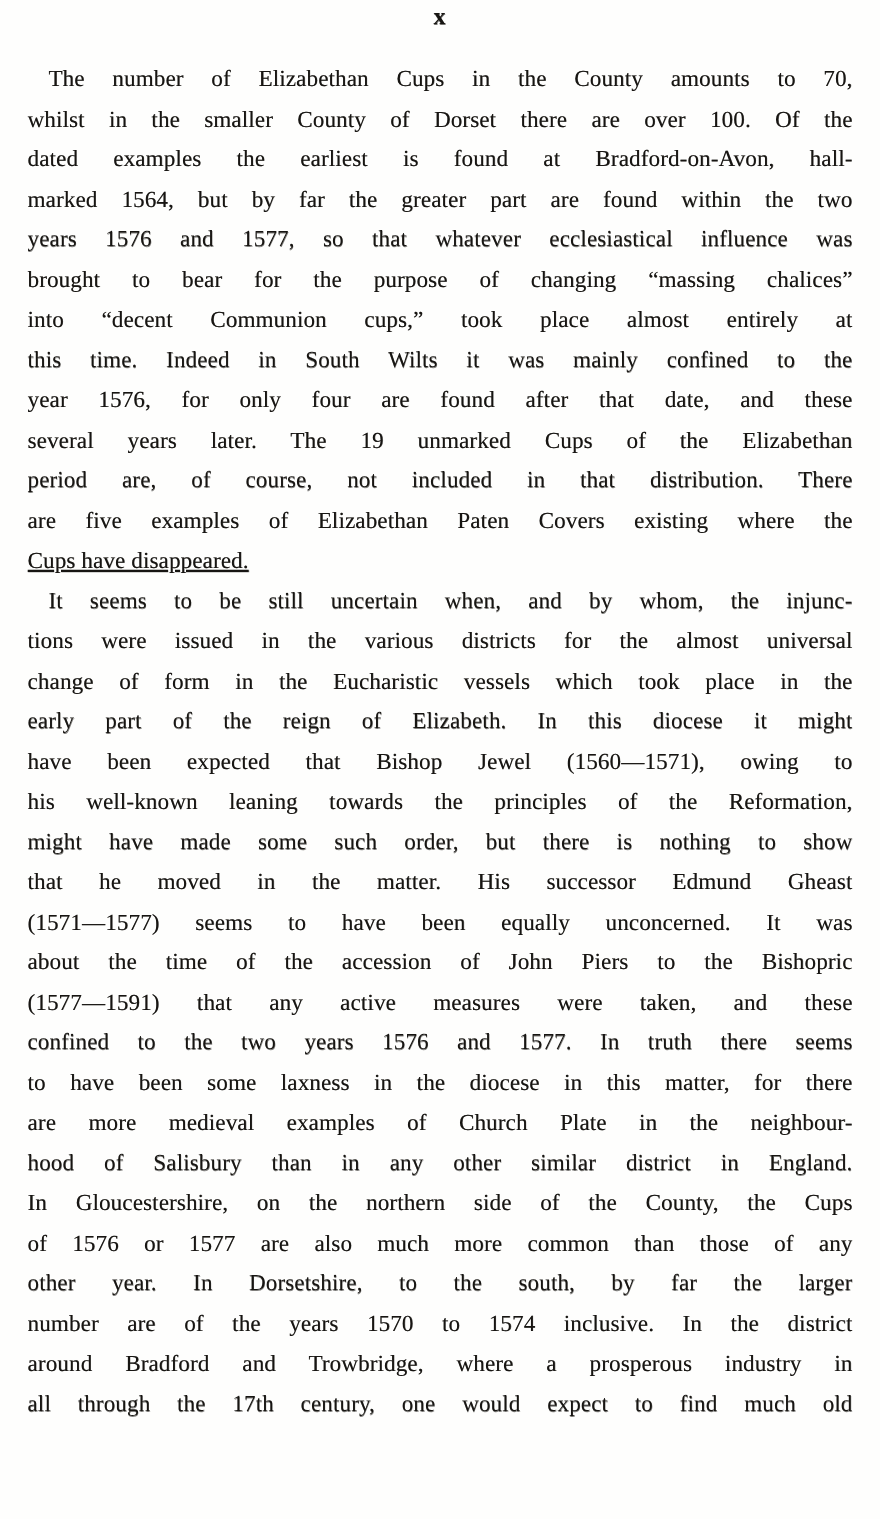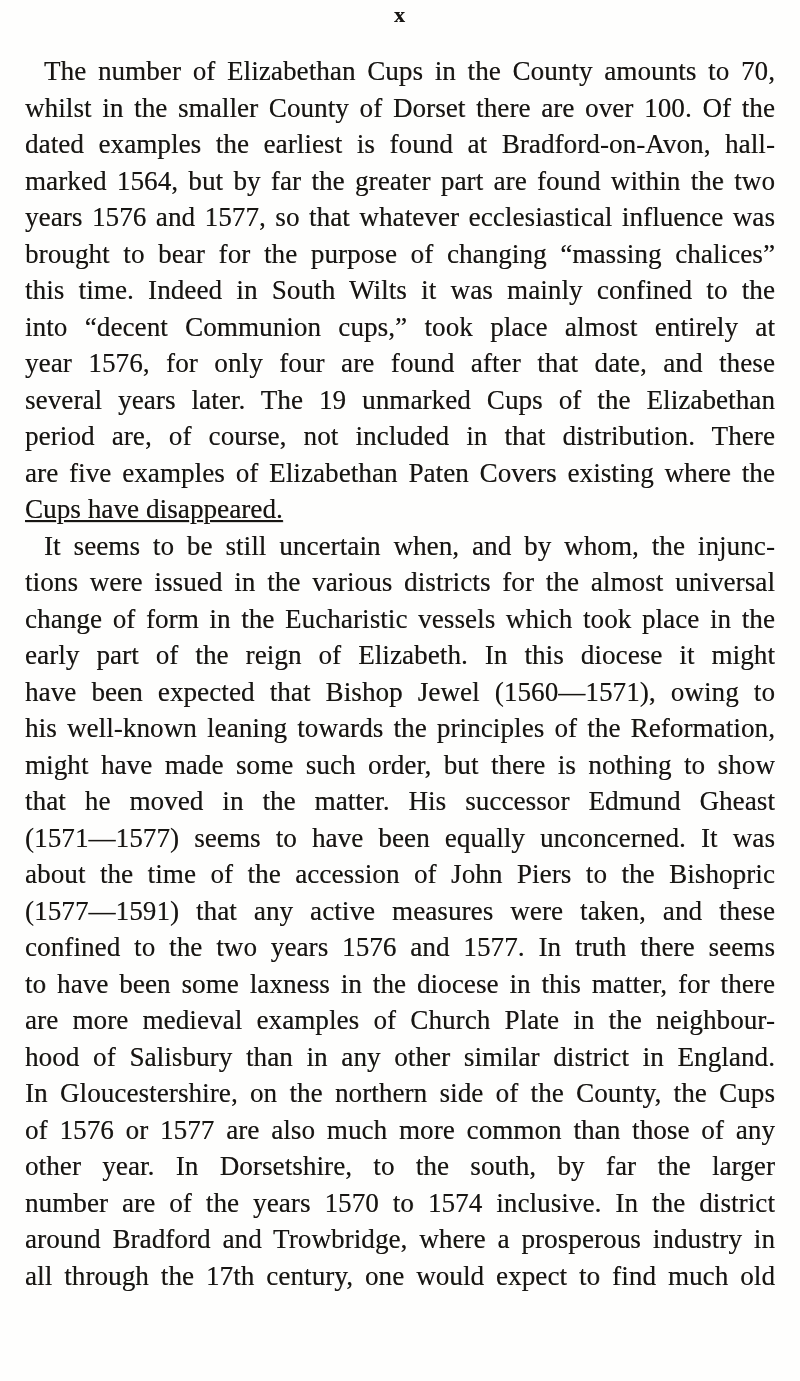--- a/index.html
+++ b/index.html
@@ -33,21 +33,21 @@
     position: absolute;
     top: 53px;
     left: 25px;
     width: 750px;
   }
   .para {
     margin: 0;
     padding: 0;
   }
   .line {
-    font-size: 27px;
+    font-size: 21px;
     line-height: 36.5px;
     height: 36.5px;
     overflow: hidden;
     letter-spacing: 0.1px;
     text-align: justify;
     text-align-last: justify;
     white-space: normal;
     text-shadow: 0.3px 0.3px 0 rgba(23,21,18,0.55);
   }
   .line.first-line {
@@ -66,22 +66,22 @@
 
   <div class="text-block">
 
     <div class="para">
       <div class="line first-line">The number of Elizabethan Cups in the County amounts to 70,</div>
       <div class="line">whilst in the smaller County of Dorset there are over 100.  Of the</div>
       <div class="line">dated examples the earliest is found at Bradford-on-Avon, hall-</div>
       <div class="line">marked 1564, but by far the greater part are found within the two</div>
       <div class="line">years 1576 and 1577, so that whatever ecclesiastical influence was</div>
       <div class="line">brought to bear for the purpose of changing “massing chalices”</div>
+      <div class="line">into “decent Communion cups,” took place almost entirely at</div>
       <div class="line">this time.  Indeed in South Wilts it was mainly confined to the</div>
-      <div class="line">into “decent Communion cups,” took place almost entirely at</div>
       <div class="line">year 1576, for only four are found after that date, and these</div>
       <div class="line">several years later.  The 19 unmarked Cups of the Elizabethan</div>
       <div class="line">period are, of course, not included in that distribution.  There</div>
       <div class="line">are five examples of Elizabethan Paten Covers existing where the</div>
       <div class="line short-line">Cups have disappeared.</div>
     </div>
 
     <div class="para">
       <div class="line first-line">It seems to be still uncertain when, and by whom, the injunc-</div>
       <div class="line">tions were issued in the various districts for the almost universal</div>

